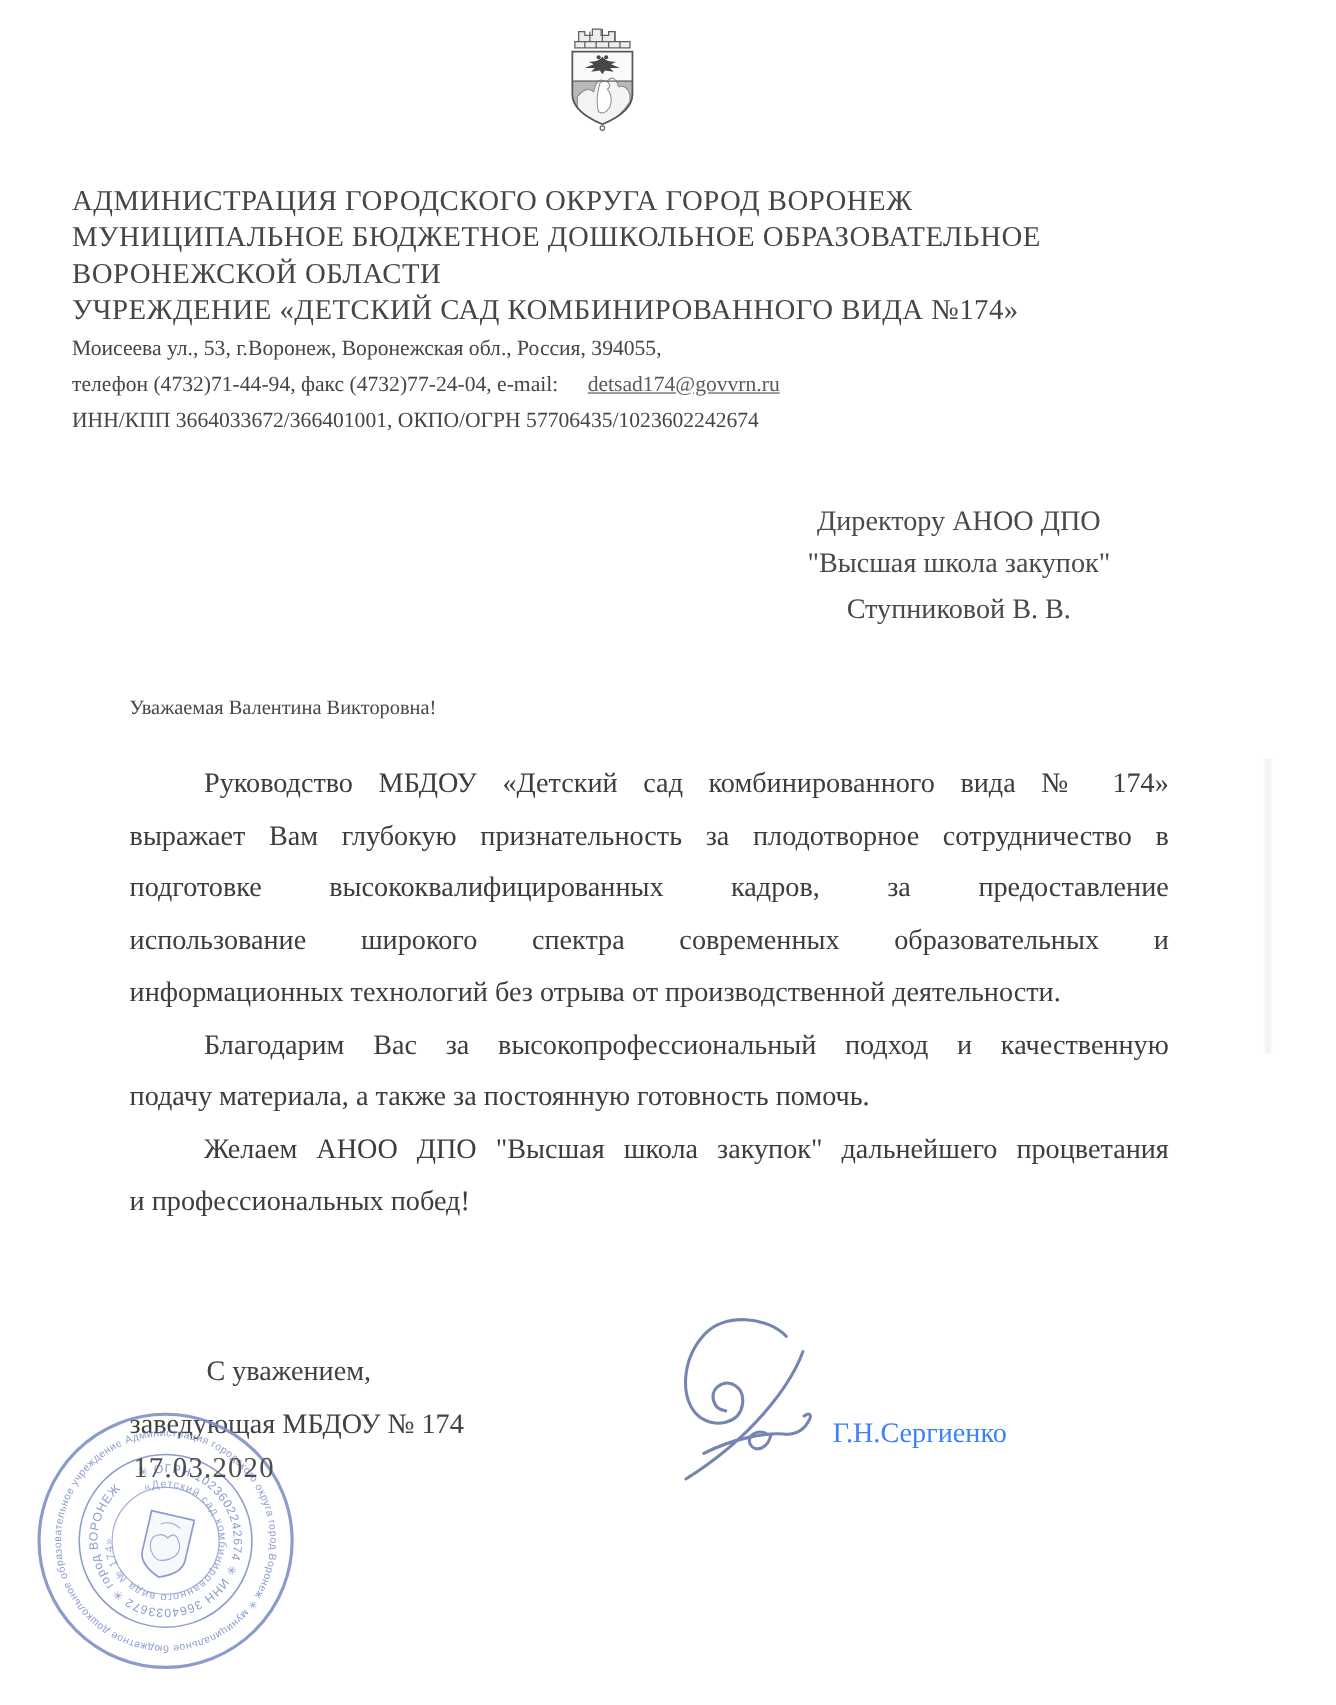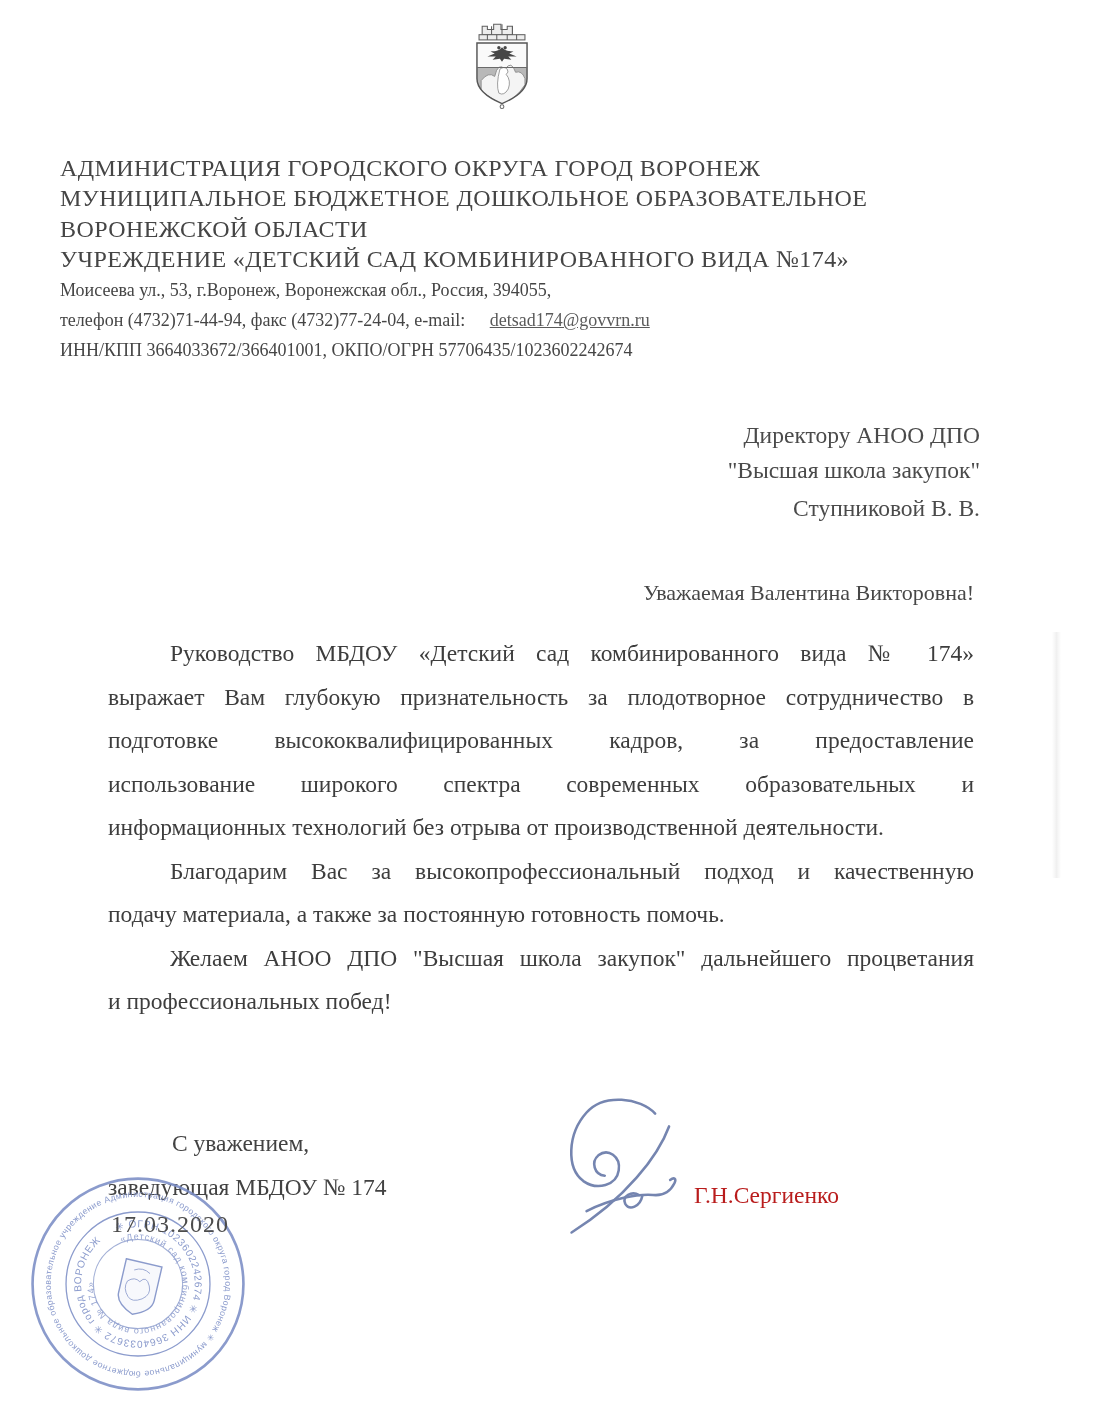--- a/index.html
+++ b/index.html
@@ -24,50 +24,50 @@
     text-align: left; line-height: 30.4px;
     color: #454545;
   }
   .hline { font-size: 24px; letter-spacing: 0.4px; white-space: nowrap; }
   .addr  { font-size: 18px; white-space: nowrap; }
   .email-link { color: #5a5a5a; text-decoration: underline; cursor: pointer; margin-left: 20px; }
 
   
   .recipient {
     position: absolute; left: 618px; top: 418px; width: 362px;
-    text-align: right; font-size: 23.5px; line-height: 35px;
+    text-align: center; font-size: 23.5px; line-height: 35px;
     color: #4a4a4a;
   }
   .recipient .rline:last-child { margin-top: 3px; }
 
   
   .salutation {
     position: absolute; left: 108px; top: 580px; width: 866px;
-    text-align: right; font-size: 22px; color: #474747;
+    text-align: left; font-size: 17px; color: #474747;
   }
 
   
   .letter-body {
     position: absolute; left: 108px; top: 632px; width: 866px;
     font-size: 23.5px; color: #3d3d3d;
   }
   .bline { line-height: 43.5px; height: 43.5px; white-space: normal; }
   .bline.just { text-align: justify; text-align-last: justify; }
   .bline.indent { text-indent: 62px; }
 
   
   .closing {
     position: absolute; left: 108px; top: 1122px;
     font-size: 23.5px; line-height: 43.5px; color: #424242;
   }
   .closing .cl1 { padding-left: 64px; }
 
   .signer {
     position: absolute; left: 694px; top: 1182px;
-    font-size: 23.5px; color: #b91c1c; white-space: nowrap;
+    font-size: 23.5px; color: #3b82f6; white-space: nowrap;
   }
   .letter-date {
     position: absolute; left: 111px; top: 1211px;
     font-size: 24px; color: #4c4c4c; letter-spacing: 1px;
     z-index: 3;
   }
 
   .signature { position: absolute; left: 548px; top: 1090px; z-index: 2; }
   .stamp { position: absolute; left: 28px; top: 1174px; z-index: 1; opacity: 0.88; }
 

